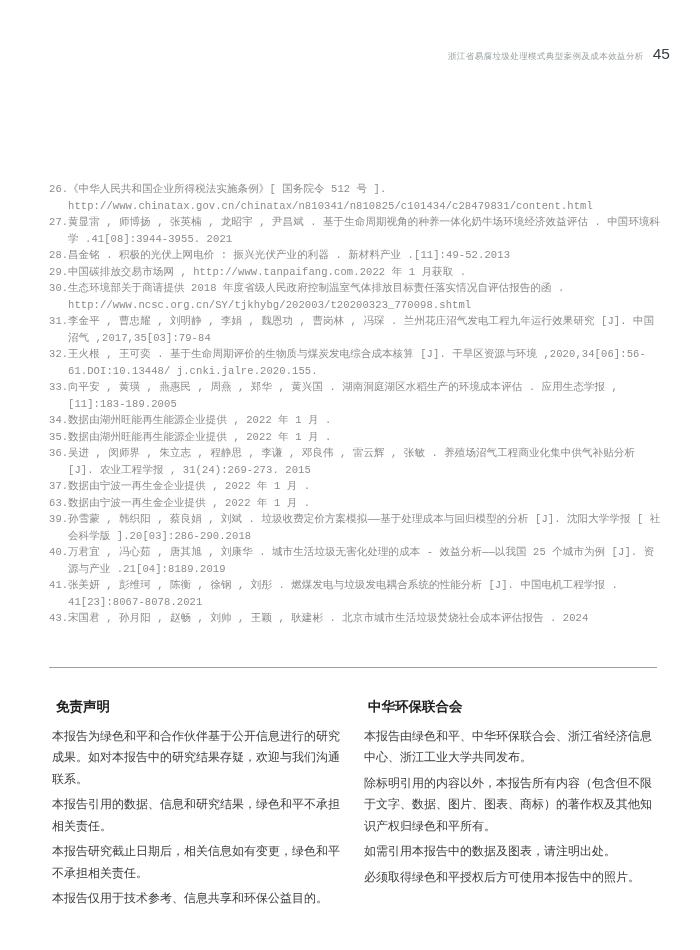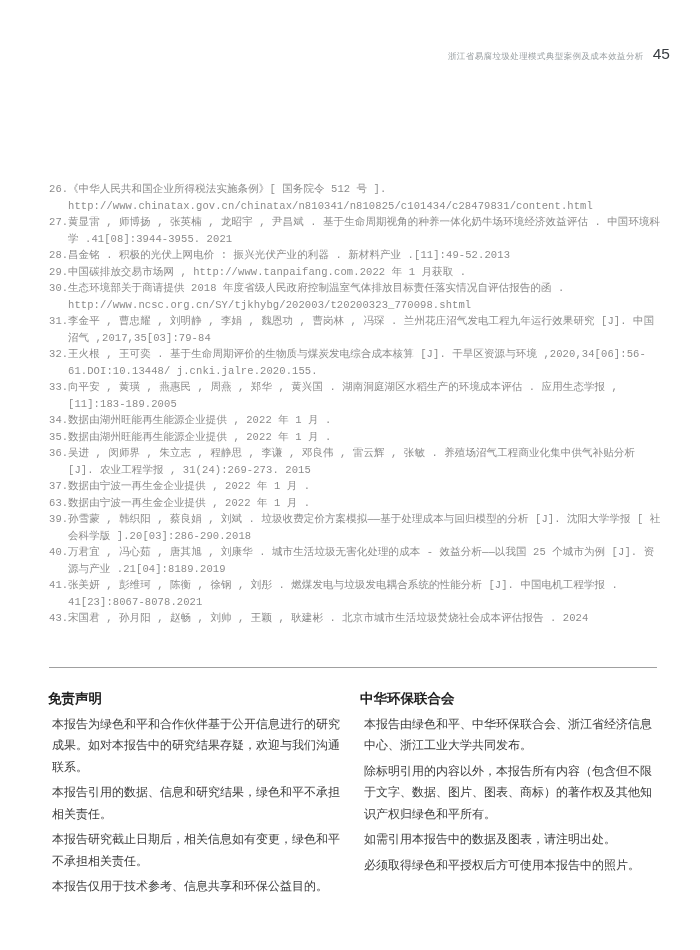--- a/index.html
+++ b/index.html
@@ -63,21 +63,21 @@
 
   
   .stmt {
     position: absolute;
     top: 688px;
     width: 320px;
   }
   .stmt.left  { left: 48px; }
   .stmt.right { left: 360px; }
   .stmt-title {
-    margin: 0;
+    margin: 8px;
     font-size: 13.5px;
     font-weight: bold;
     color: #1d1d1d;
     line-height: 21.5px;
   }
   .stmt p {
     margin: 4px;
     font-size: 12px;
     line-height: 21.5px;
     color: #3d3d3d;

